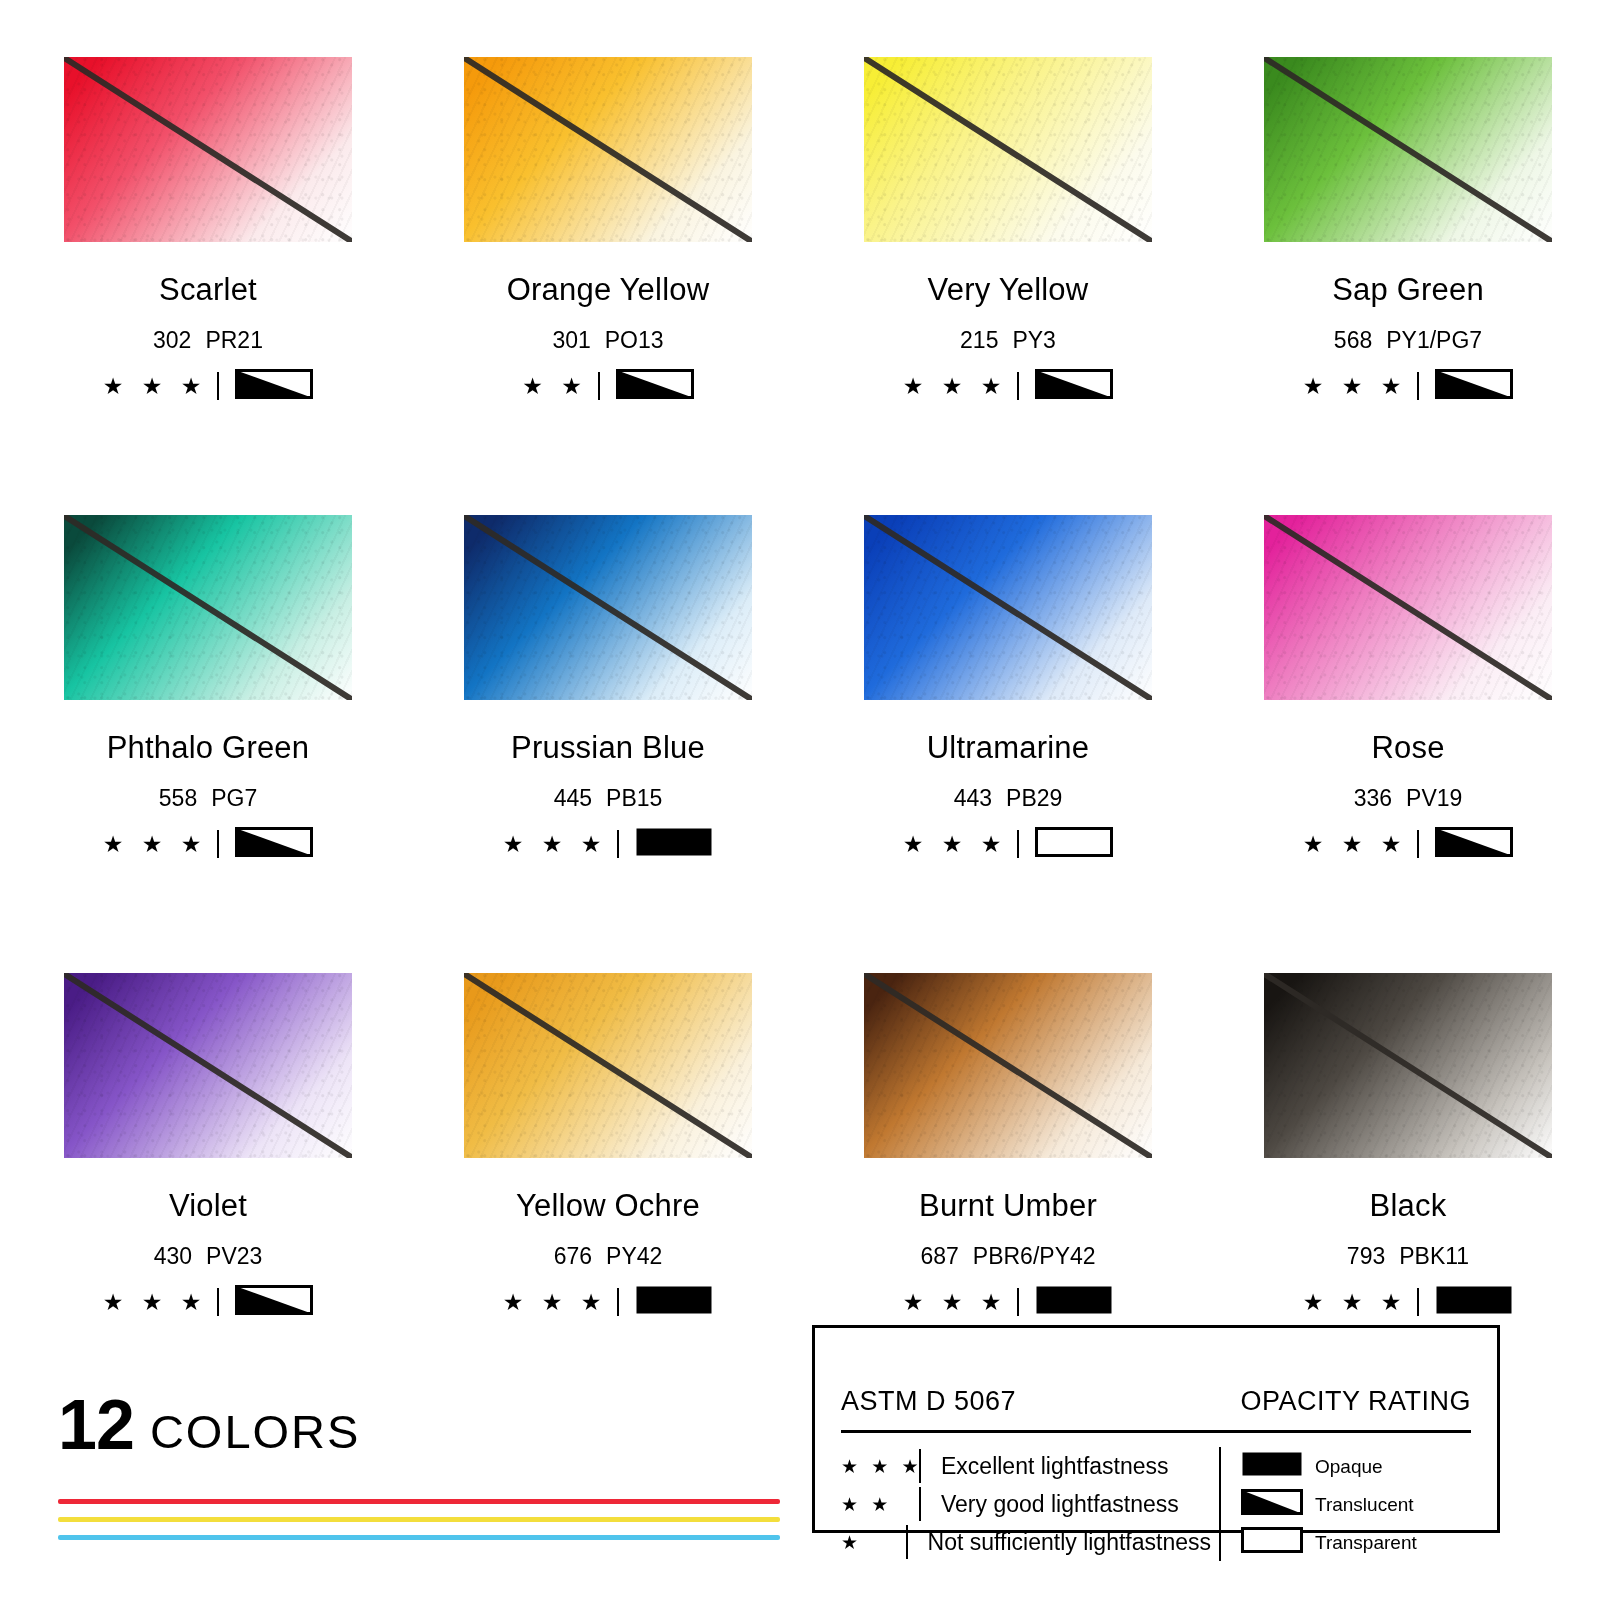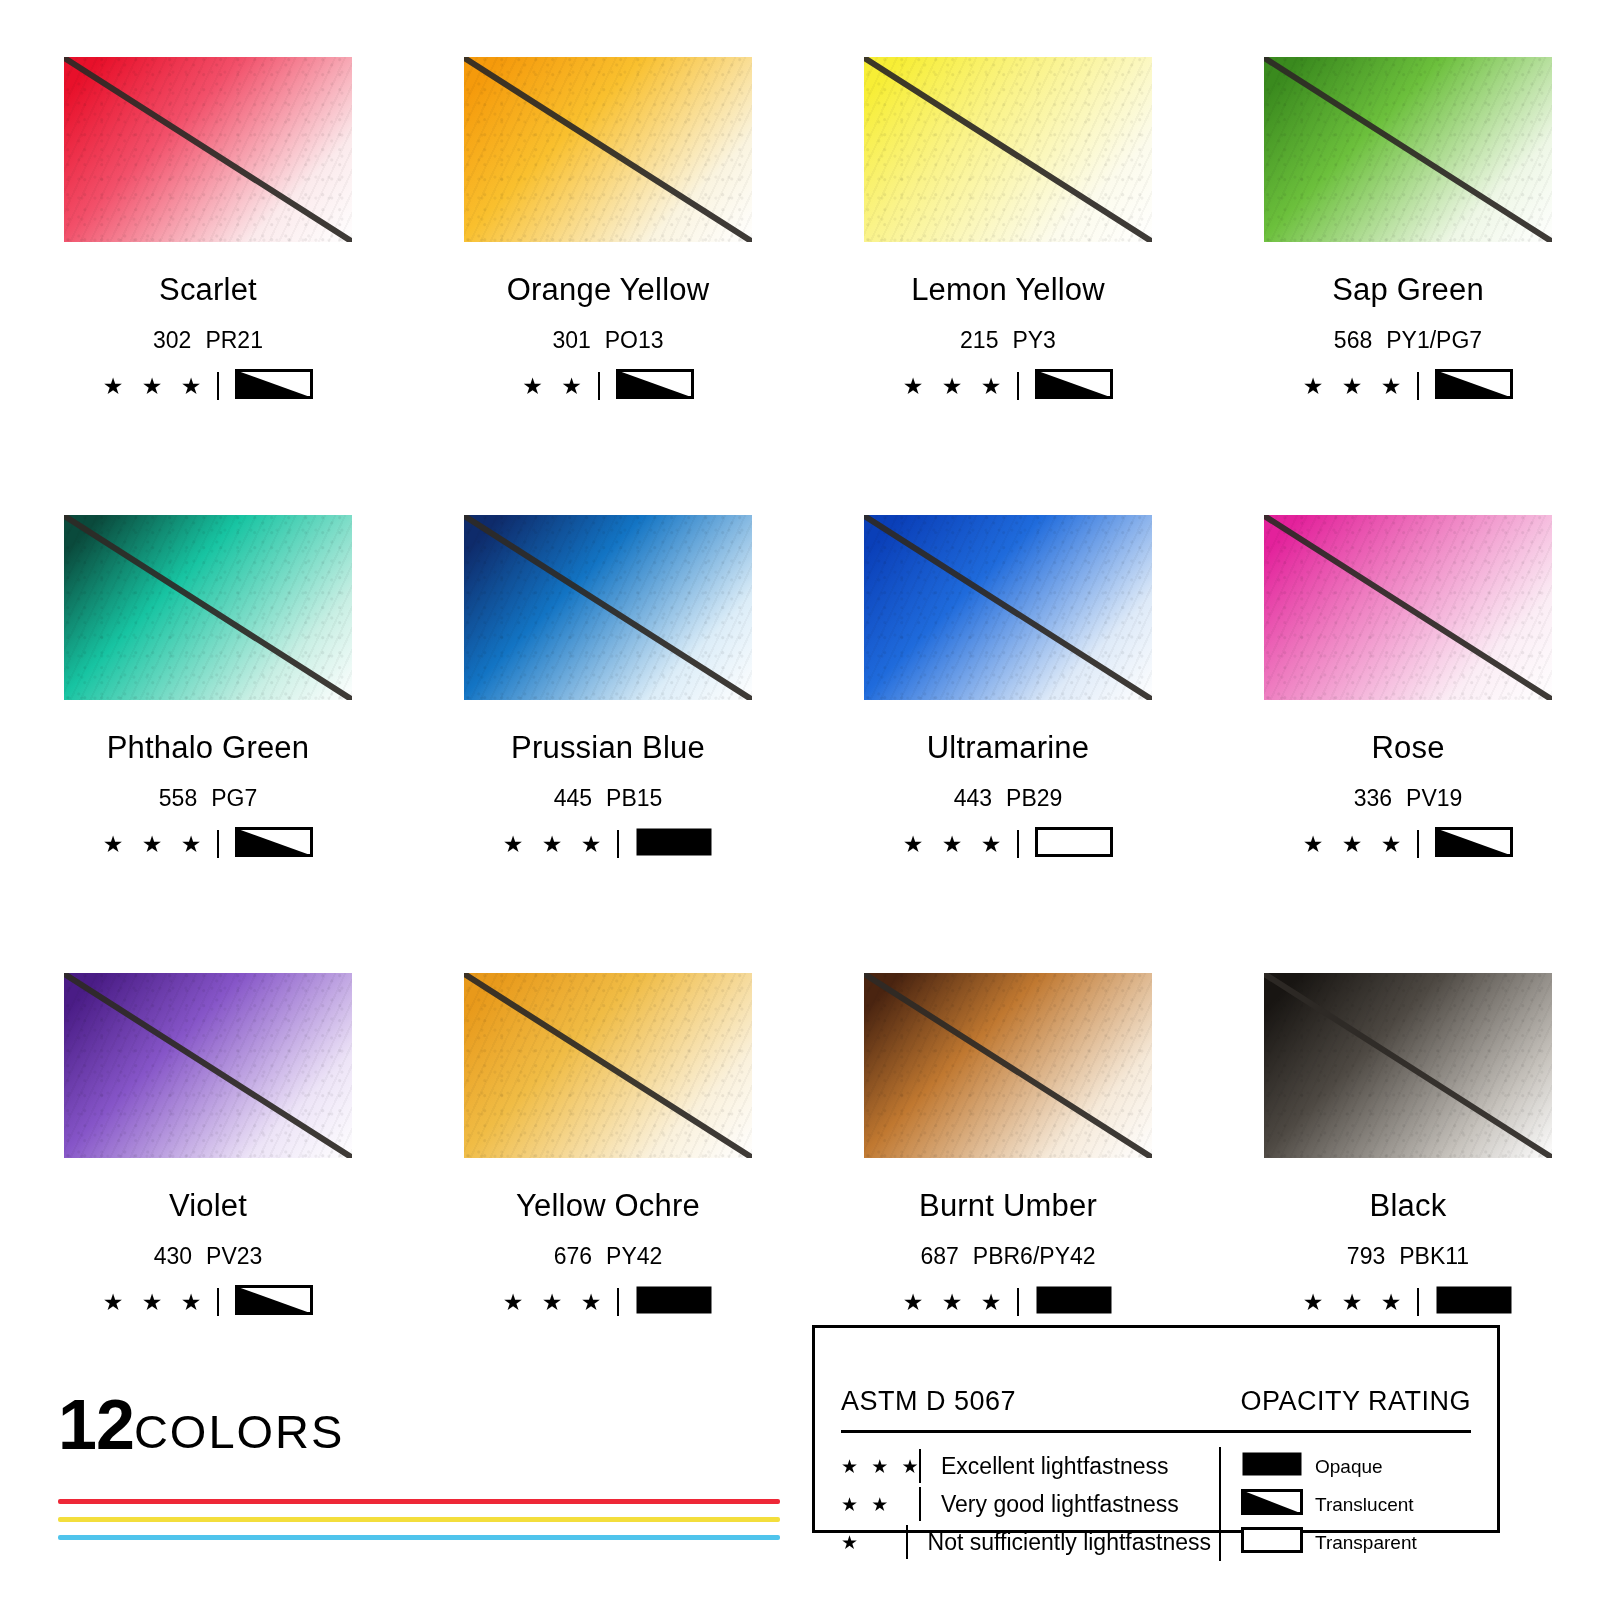--- a/index.html
+++ b/index.html
@@ -57,21 +57,21 @@
     width:2px;height:28px;background:#000;margin:0 16px 0 10px;flex:0 0 auto;
   }
   .opac{flex:0 0 auto;}
 
   
   .brand{position:absolute;left:58px;top:1388px;width:720px;}
   .brand-line{display:flex;align-items:flex-end;height:70px;}
   .brand-num{font-size:70px;font-weight:700;line-height:.95;letter-spacing:-1px;}
   .brand-word{
     font-size:47px;letter-spacing:2px;line-height:1;
-    padding-bottom:3px;text-align:right;
+    margin-left:16px;padding-bottom:3px;text-align:right;
   }
   .rules{position:absolute;left:58px;top:1499px;width:722px;}
   .rule{height:5px;width:100%;margin-bottom:13px;border-radius:2px;}
 
   
   .legend{
     position:absolute;left:812px;top:1325px;width:688px;height:208px;
     border:3px solid #000;box-sizing:border-box;
   }
   .legend-head{
@@ -138,21 +138,21 @@
       </div>
     </div>
     <div class="cell">
       <div class="swatch">
         <div class="wash" style="background: linear-gradient(135deg, rgb(247, 238, 53) 0%, rgb(247, 238, 53) 8%, rgb(250, 243, 137) 38%, rgb(252, 251, 236) 78%, rgb(255, 255, 255) 100%);"></div>
         <div class="grain"></div>
         <svg class="diag" viewBox="0 0 300 197" preserveAspectRatio="none">
           <line x1="8" y1="8" x2="293" y2="190" stroke="#2E2A26" stroke-width="6" stroke-linecap="round" opacity="0.92"></line>
         </svg>
       </div>
-      <div class="cname">Lemon Yellow</div>
+      <div class="cname">Very Yellow</div>
       <div class="ccode"><span class="idx">215</span><span>PY3</span></div>
       <div class="cmeta">
         <span class="stars">★ ★ ★</span>
         <span class="divider"></span>
         <span class="opac"><svg width="78" height="30" viewBox="0 0 78 30">
             <rect x="1.5" y="1.5" width="75" height="27" fill="#fff" stroke="#000" stroke-width="3"></rect>
             <polygon points="1.5,1.5 1.5,28.5 76.5,28.5" fill="#000"></polygon>
           </svg></span>
       </div>
     </div>

